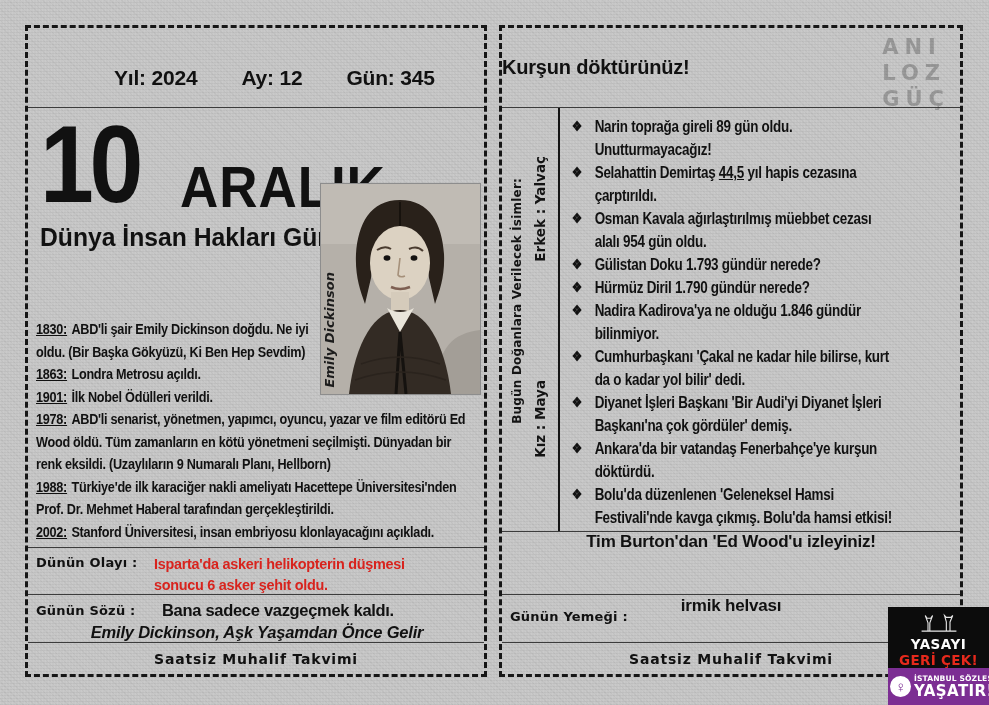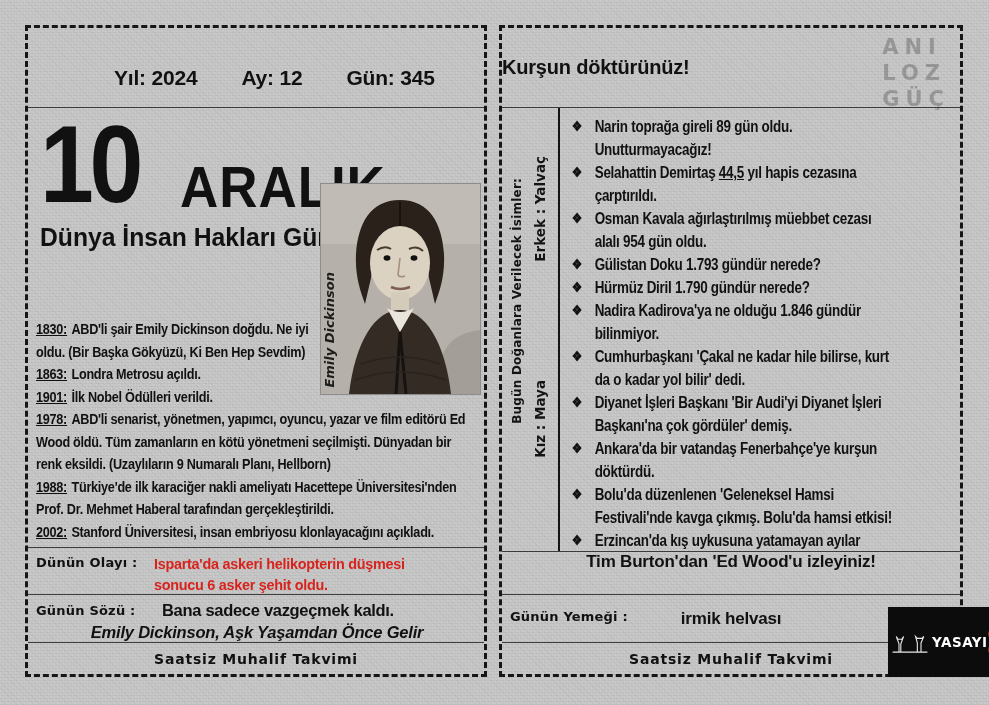--- a/index.html
+++ b/index.html
@@ -74,26 +74,26 @@
   .bullets{margin:7px 0 0 0;padding:0 0 0 14px;list-style:none;width:452px;
     transform:scaleX(.84);transform-origin:left top;
     font-size:16px;font-weight:700;letter-spacing:-0.3px;line-height:23px;}
   .bullets li{display:flex;gap:15px;}
   .blt{flex:none;font-size:14px;line-height:23px;}
   .btxt{flex:1;}
   .u{text-decoration:underline;}
   .row-movie{border-top:1px solid #3c3c3c;height:42px;flex:none;display:flex;align-items:flex-start;
     justify-content:center;font-weight:700;font-size:17px;letter-spacing:-0.2px;}
   .row-meal{border-top:1px solid #3c3c3c;height:47px;flex:none;position:relative;
-    display:flex;flex-direction:row;justify-content:center;align-items:center;font-weight:700;}
+    display:flex;flex-direction:row;justify-content:center;align-items:flex-start;font-weight:700;margin-top:20px;}
   .row-meal .lbl{position:absolute;left:8px;top:14px;}
   .meal-line{font-size:17px;line-height:21px;letter-spacing:-0.2px;}
   
-  .badge{position:absolute;left:888px;top:607px;width:101px;height:70px;background:#0c0c0c;
-    z-index:6;display:flex;align-items:center;overflow:hidden;}
+  .badge{position:absolute;left:888px;top:607px;width:101px;height:98px;background:#0c0c0c;
+    z-index:6;display:flex;flex-direction:column;align-items:center;overflow:hidden;}
   .badge-art{margin-top:3px;flex:none;}
   .badge-l1{color:#fdfdfd;font-family:"DejaVu Sans",sans-serif;font-weight:800;font-size:13.5px;
     line-height:16px;letter-spacing:0.5px;}
   .badge-l2{color:#e6291c;font-family:"DejaVu Sans",sans-serif;font-weight:800;font-size:13.5px;
     line-height:16px;letter-spacing:0.3px;}
   .badge-purple{margin-top:auto;width:100%;background:#7c2e93;height:37px;display:flex;
     align-items:center;gap:3px;padding:0 2px;box-sizing:border-box;}
   .fcirc{width:21px;height:21px;border-radius:50%;background:#ffffff;color:#7c2e93;flex:none;
     display:flex;align-items:center;justify-content:center;font-size:15px;font-weight:800;line-height:1;}
   .badge-texts{display:flex;flex-direction:column;}

